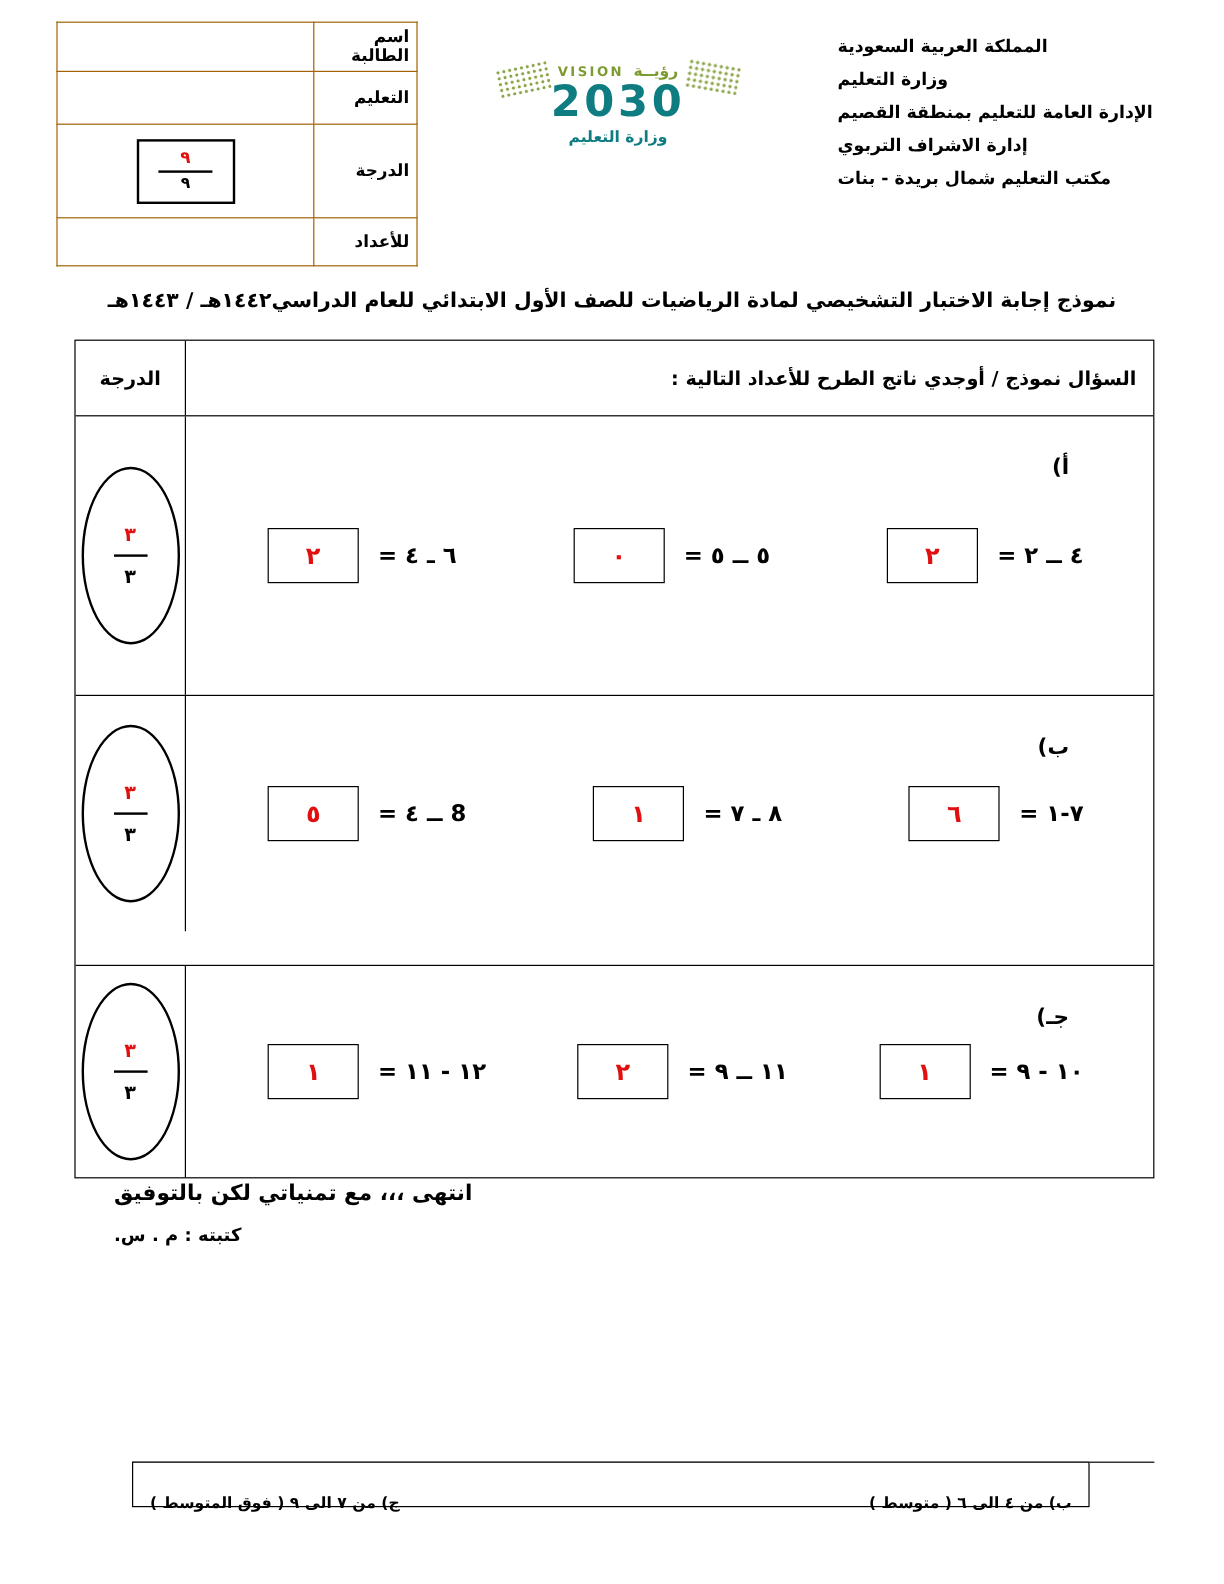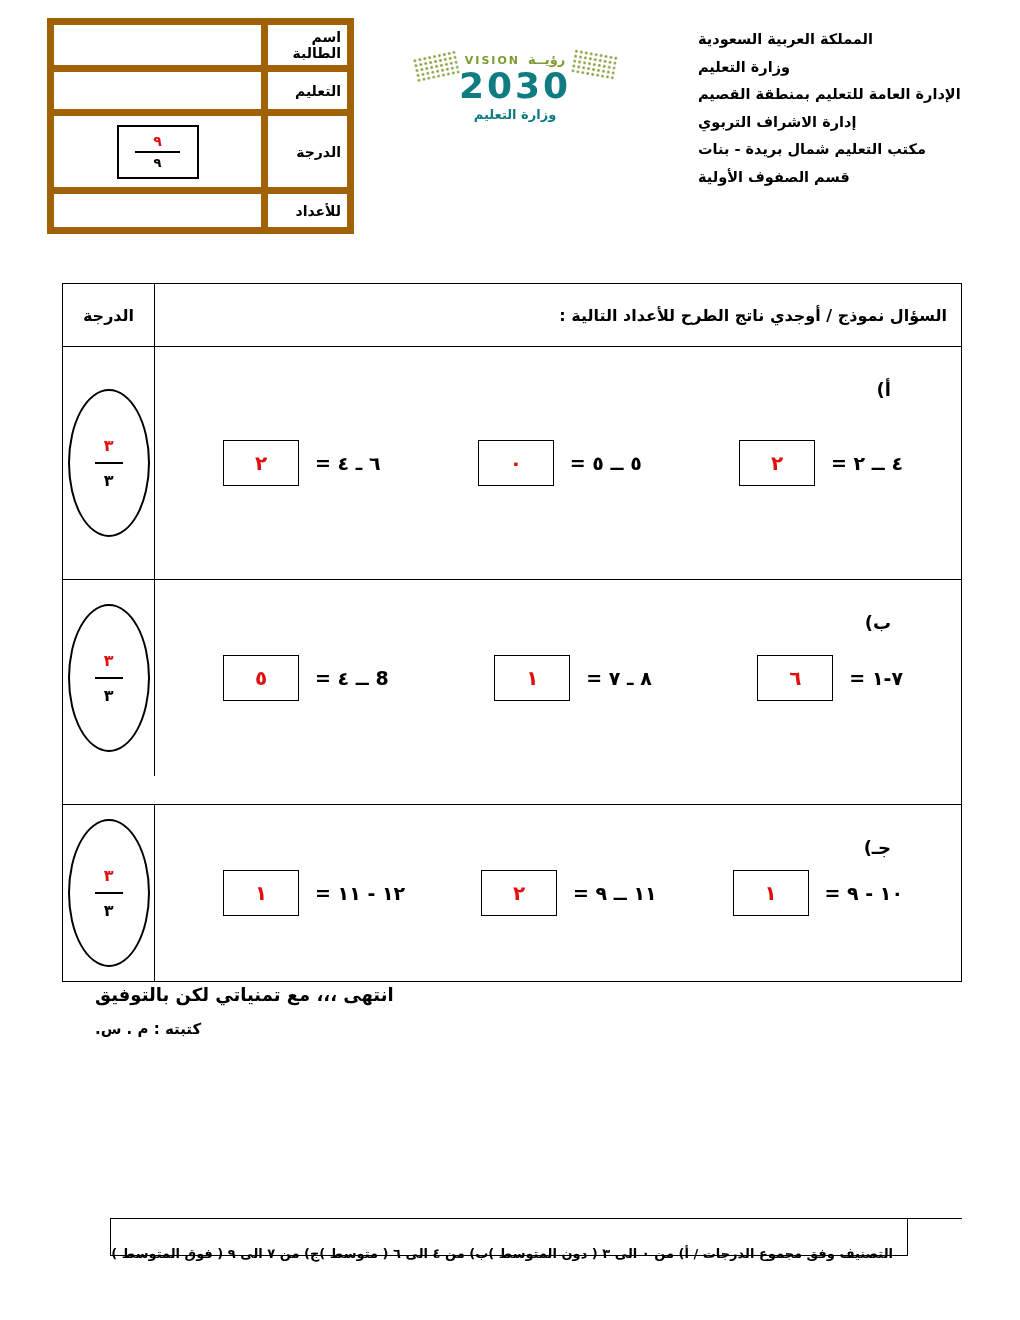--- a/index.html
+++ b/index.html
@@ -12,21 +12,21 @@
     position:relative;
     overflow:hidden;
   }
   .page { position:absolute; inset:0; }
 
   
   .info-table {
     position:absolute; left:47px; top:18px;
     border-collapse:collapse; direction:rtl;
   }
-  .info-table td { border:7px solid #a16207; vertical-align:middle; }
+  .info-table td { border:1px solid #a16207; vertical-align:middle; }
   .info-table .label-cell {
     width:86px; font-size:14px; font-weight:bold;
     padding:4px 6px; text-align:right;
   }
   .info-table .value-cell { width:214px; }
   .info-table tr.r1 td { height:38px; }
   .info-table tr.r2 td { height:44px; }
   .info-table tr.r3 td { height:78px; }
   .info-table tr.r4 td { height:40px; }
 
@@ -173,23 +173,23 @@
     <div class="logo-year">2030</div>
     <div class="logo-ministry">وزارة التعليم</div>
   </div>
 
   <div class="gov-block">
     <div class="gov-line">المملكة العربية السعودية</div>
     <div class="gov-line">وزارة التعليم</div>
     <div class="gov-line">الإدارة العامة للتعليم بمنطقة القصيم</div>
     <div class="gov-line">إدارة الاشراف التربوي</div>
     <div class="gov-line">مكتب التعليم شمال بريدة - بنات</div>
-    <div class="gov-line">قسم الصفوف الأولية</div>
-  </div>
-
+  </div>
+
+  <div class="doc-title">نموذج إجابة الاختبار التشخيصي لمادة الرياضيات للصف الأول الابتدائي للعام الدراسي١٤٤٢هـ / ١٤٤٣هـ</div>
 
   <div class="main-table">
     <div class="mt-header">
       <div class="q-head">السؤال نموذج / أوجدي ناتج الطرح للأعداد التالية :</div>
       <div class="score-head">الدرجة</div>
     </div>
 
     <div class="mt-row row-a">
       <div class="q-cell">
         <div class="row-label">أ)</div>
@@ -270,18 +270,17 @@
         </div>
       </div>
     </div>
   </div>
 
   <div class="closing">انتهى ،،، مع تمنياتي لكن بالتوفيق</div>
   <div class="author">كتبته : م . س.</div>
 
   <div class="class-topline"></div>
   <div class="class-bar">
-    <span class="class-seg">التصنيف وفق مجموع الدرجات /  أ) من ٠ الى ٣  ( دون المتوسط )</span>
     <span class="class-seg">ب) من ٤ الى ٦  ( متوسط )</span>
     <span class="class-seg">ج) من ٧ الى ٩  ( فوق المتوسط )</span>
   </div>
 
 </div>
 
 </body></html>

